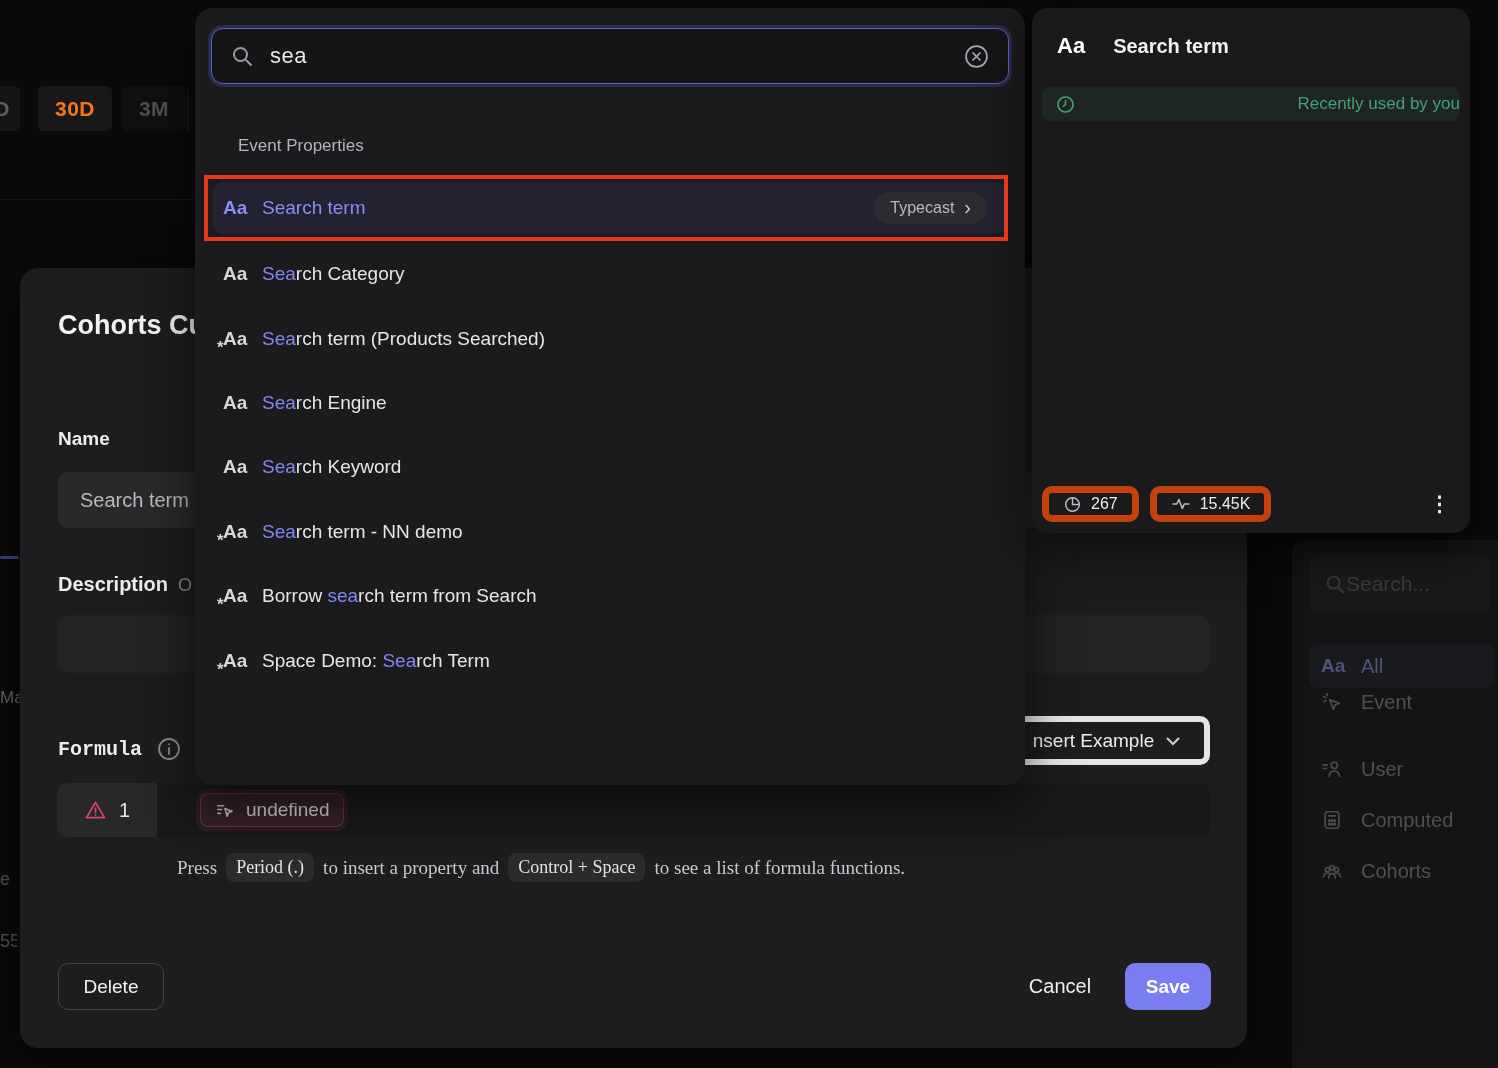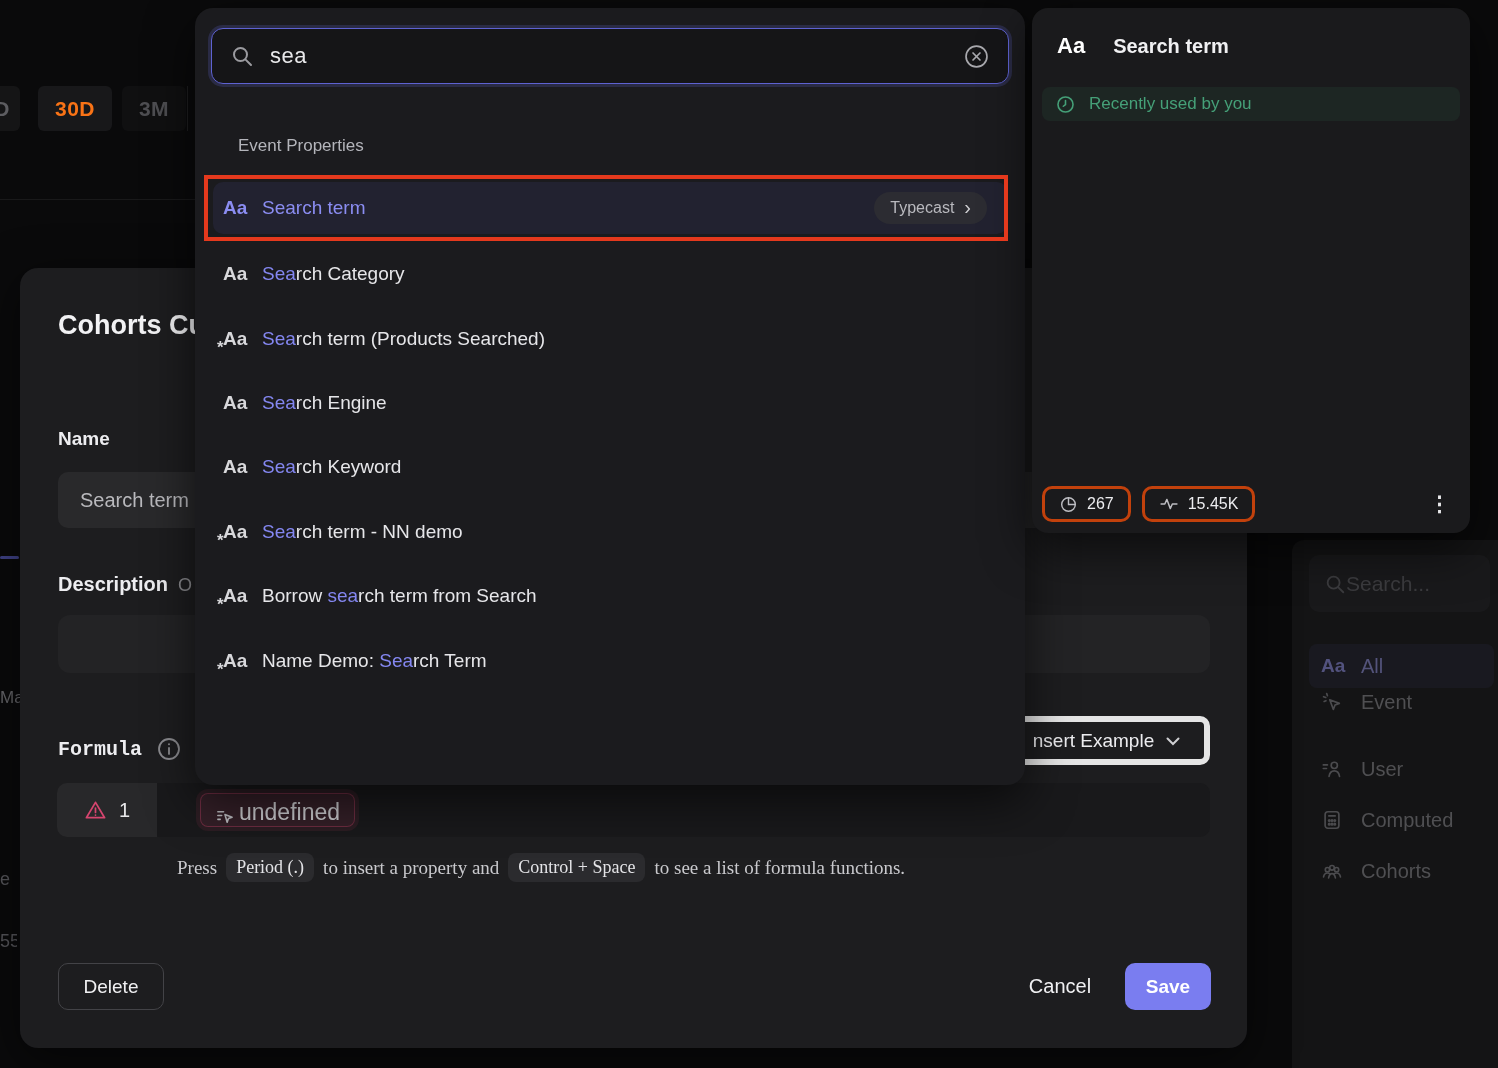--- a/index.html
+++ b/index.html
@@ -57,24 +57,24 @@
     display:flex; align-items:center; justify-content:center; gap:12px;
     font-size:20px; color:#e8e8ea;
   }
   .warn-tri { color:#d6456f; display:flex; }
   .formula-field {
     position:absolute; left:137px; top:515px; width:1053px; height:54px;
     background:#19191b; border-radius:0 10px 10px 0;
   }
   .undefined-pill {
     position:absolute; left:43px; top:10px; height:34px;
-    display:inline-flex; align-items:flex-end; gap:5px; padding:0 14px;
+    display:inline-flex; align-items:center; gap:12px; padding:0 14px;
     background:rgba(214,69,111,0.14); border:1px solid rgba(214,69,111,0.35);
     box-shadow:0 0 0 4px rgba(214,69,111,0.10); border-radius:8px;
-    font-size:23px; color:#c9c9cd;
+    font-size:19px; color:#c9c9cd;
   }
   .fx-icon { color:#b9b9bd; display:flex; }
   .press-hint {
     position:absolute; left:157px; top:585px; display:flex; align-items:center; gap:9px;
     font-size:19px; color:#c9c9cd; white-space:nowrap;font-family:Liberation Serif, serif;
   }
   .kbd { background:#2b2b2e; border-radius:8px; padding:4px 10px; color:#e3e3e6; font-size:18px; }
   .btn-delete {
     position:absolute; left:38px; top:695px; width:106px; height:47px;
     border:1px solid #434347; border-radius:10px; background:transparent;
@@ -138,30 +138,30 @@
   .details {
     position:absolute; left:1032px; top:8px; width:438px; height:525px; z-index:20;
     background:#1a1a1c; border-radius:16px; box-shadow:0 16px 48px rgba(0,0,0,.6);
   }
   .details-header { position:absolute; left:25px; top:25px; display:flex; align-items:center; gap:28px; }
   .details-aa { font-size:22px; font-weight:700; color:#ffffff; }
   .details-title { font-size:20px; font-weight:700; color:#f0f0f2; }
   .recent-badge {
     position:absolute; left:10px; top:79px; width:418px; height:34px;
     background:rgba(54,146,101,0.10); border-radius:8px;
-    display:flex; align-items:center; gap:13px; padding-left:13px;
-    font-size:17px; color:#45a078;
+    display:flex; align-items:center; gap:21px; padding-left:13px;
+    font-size:17px; color:#45a078;justify-content:space-between;
   }
   .recent-badge .clock { display:flex; color:#45a078; }
   .details-footer {
     position:absolute; left:10px; right:20px; top:478px; display:flex; gap:11px; align-items:center;
   }
   .stat-pill {
     display:inline-flex; align-items:center; gap:9px; height:36px; padding:0 14px;
-    border:3px solid #c2410c; border-radius:10px; font-size:16px; color:#ececef; cursor:pointer;
+    border:7px solid #c2410c; border-radius:10px; font-size:16px; color:#ececef; cursor:pointer;
   }
   .stat-pill .sicon { display:flex; color:#bdbdc2; }
   .kebab { margin-left:auto; color:#e8e8ea; font-size:21px; font-weight:700; cursor:pointer; line-height:.95; letter-spacing:0; }
 
   
   .sidebar {
     position:absolute; left:1292px; top:540px; width:206px; height:528px; z-index:2;
     background:#141415; border-radius:12px 0 0 0;
   }
   .sidebar-inner { opacity:.6; }
@@ -393,21 +393,21 @@
       <span class="row-text"><span></span><span class="match">Sea</span><span>rch term - NN demo</span></span>
     </div>
 
     <div class="prop-row" style="top:565px;">
       <span class="aa"><span>Aa</span><span class="star">*</span></span>
       <span class="row-text"><span>Borrow </span><span class="match">sea</span><span>rch term from Search</span></span>
     </div>
 
     <div class="prop-row" style="top:630px;">
       <span class="aa"><span>Aa</span><span class="star">*</span></span>
-      <span class="row-text"><span>Name Demo: </span><span class="match">Sea</span><span>rch Term</span></span>
+      <span class="row-text"><span>Space Demo: </span><span class="match">Sea</span><span>rch Term</span></span>
     </div>
   </div>
 
   <div class="annotation"></div>
 
   <div class="details">
     <div class="details-header">
       <span class="details-aa">Aa</span>
       <span class="details-title">Search term</span>
     </div>

